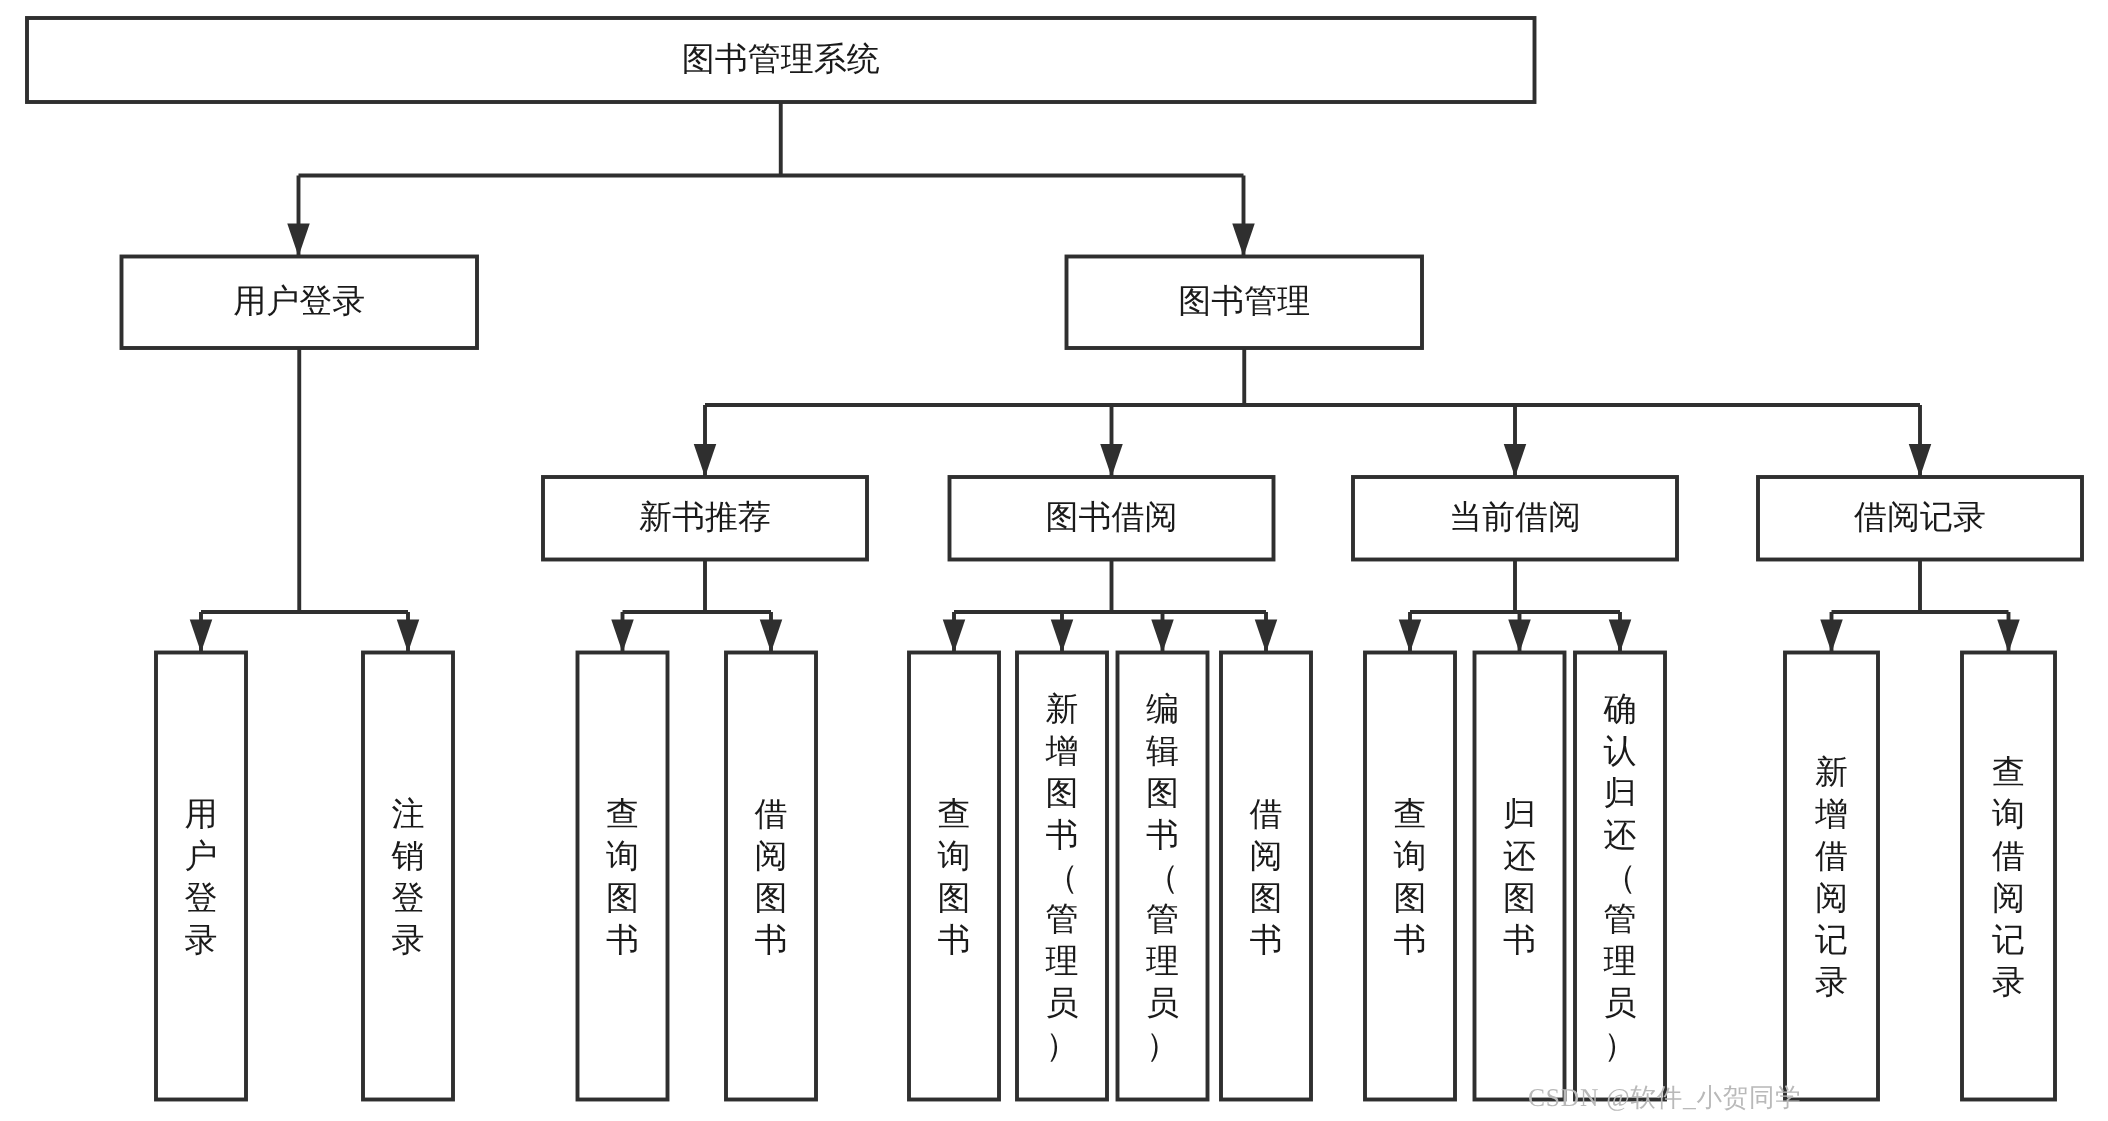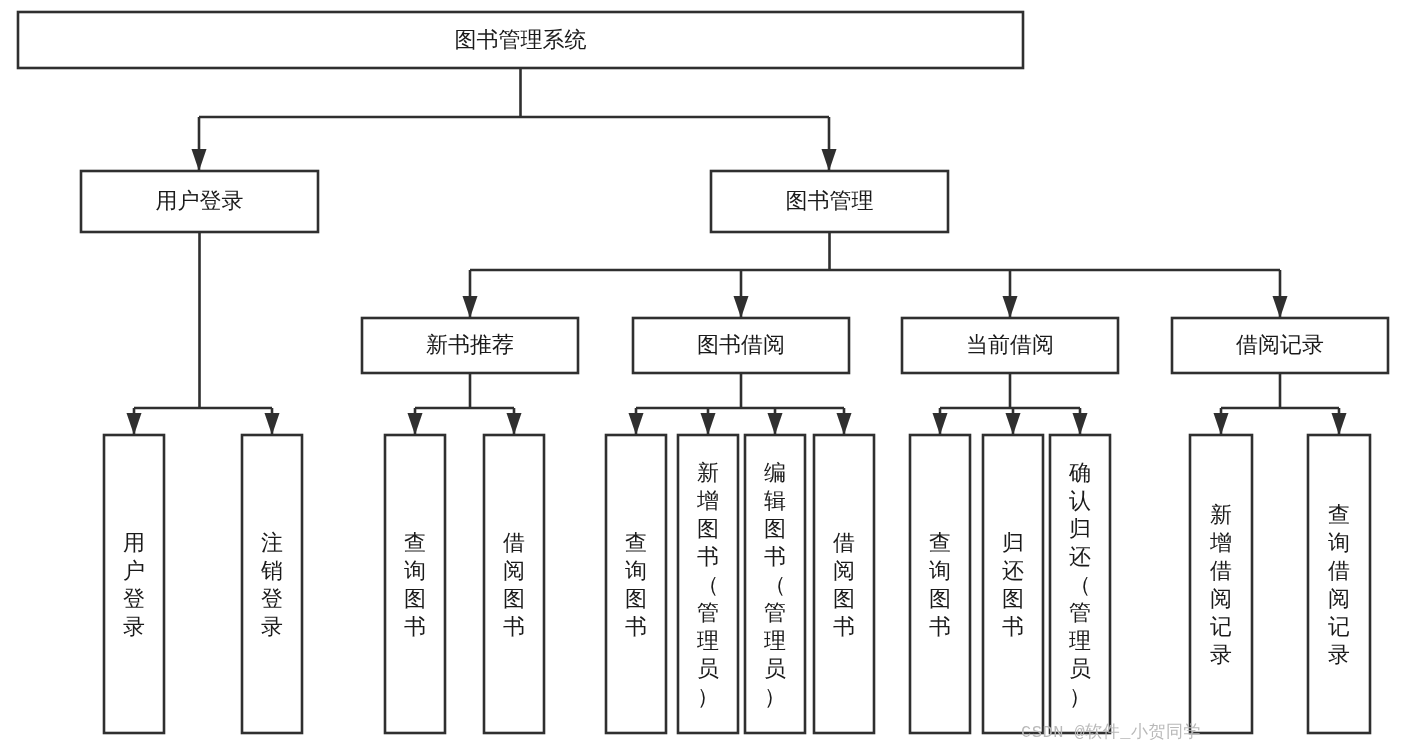--- a/index.html
+++ b/index.html
@@ -52,21 +52,21 @@
   .node-label-v {
     font-family: "Liberation Sans", "DejaVu Sans", sans-serif;
     font-size: 22px;
     fill: #1a1a1a;
     text-anchor: middle;
   }
   .watermark {
     position: absolute;
     right: 8px;
     bottom: 4px;
-    font-family: Liberation Mono, monospace;
+    font-family: Liberation Serif, serif;
     font-size: 17px;
     color: #b9b9b9;
     letter-spacing: 0.5px;
     white-space: nowrap;
     pointer-events: none;
   }
 </style>
 </head>
 <body>
 

